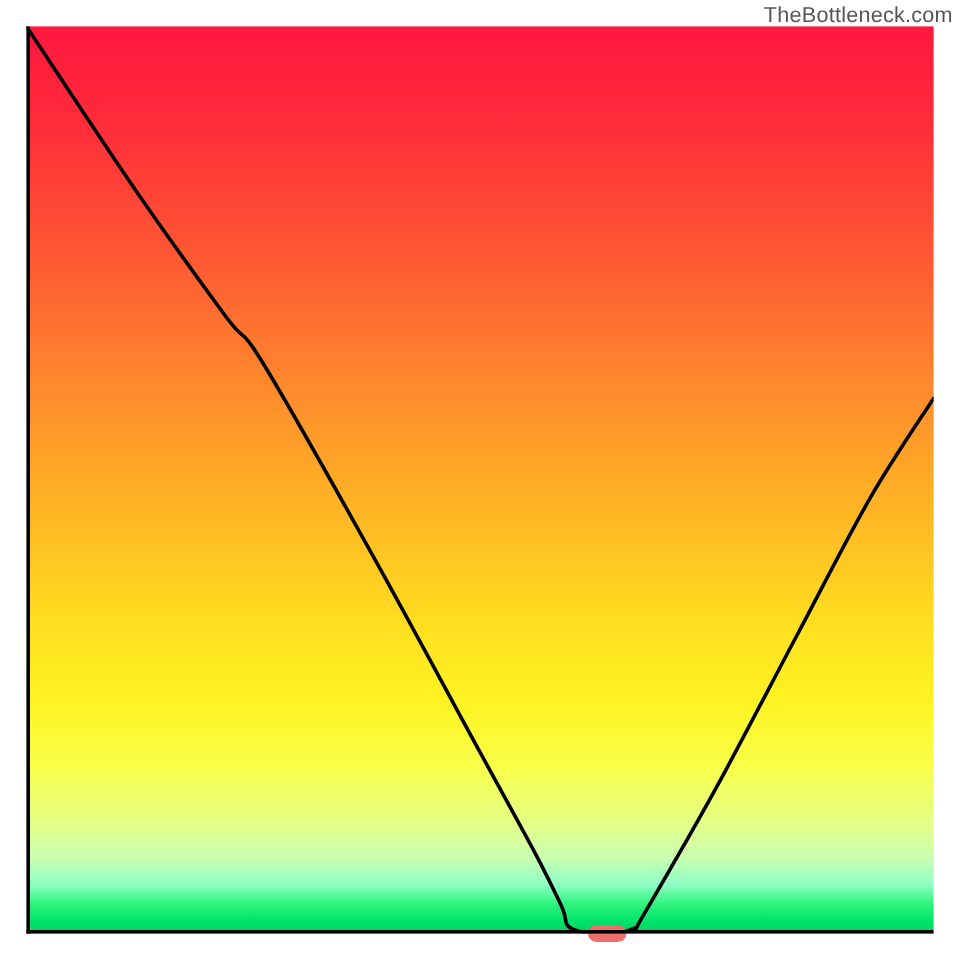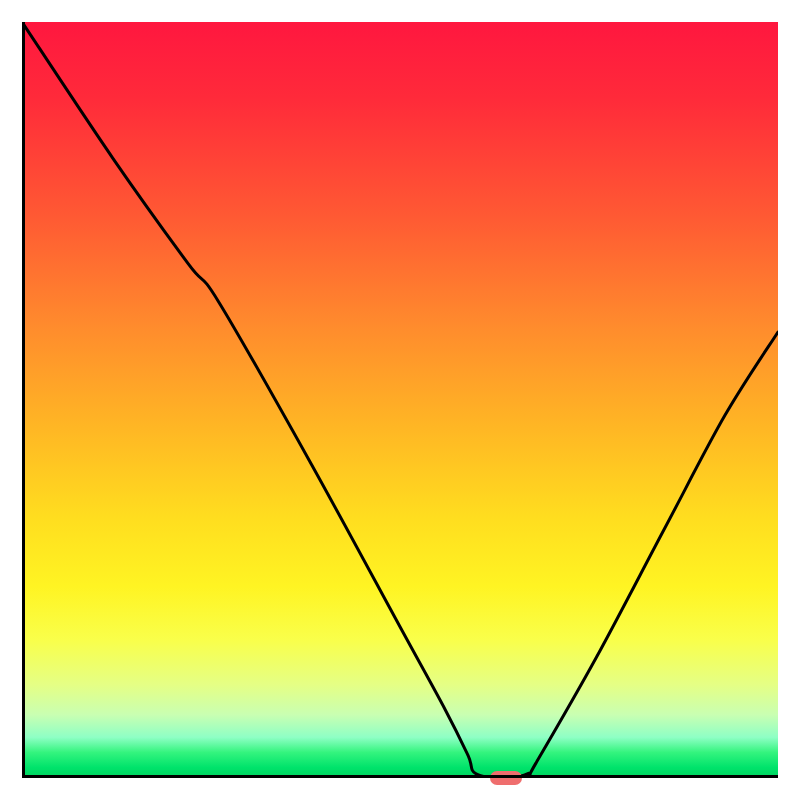--- a/index.html
+++ b/index.html
@@ -46,20 +46,21 @@
     background:#ef6e6e;
     transform:translate(-50%,-50%);
   }
 
   .curve{position:absolute;left:0;top:0;width:100%;height:100%}
 </style>
 </head>
 <body>
 
 <div class="wrap">
+  <div class="attribution">TheBottleneck.com</div>
 
   <div class="plot">
     <div class="grad"></div>
     <svg class="curve" viewBox="0 0 756 756" preserveAspectRatio="none">
       <path id="curvePath" fill="none" stroke="#000" stroke-width="3" stroke-linecap="round" stroke-linejoin="round" d="M 0,0 C 15.12,22.680000000000007 63,95.76000000000005 90.72,136.08000000000004 C 118.44,176.40000000000003 148.68,217.97999999999996 166.32,241.91999999999996 C 183.95999999999998,265.85999999999996 176.4,246.95999999999995 196.56,279.71999999999997 C 216.72,312.47999999999996 257.04,384.3 287.28000000000003,438.48 C 317.52000000000004,492.66 355.32,563.2199999999999 378,604.8 C 400.68,646.38 412.02000000000004,666.54 423.36,687.96 C 434.7,709.3800000000001 441,722.7360000000001 446.03999999999996,733.32 C 451.0799999999999,743.904 447.29999999999995,747.6840000000001 453.59999999999997,751.464 C 459.9,755.244 475.02000000000004,756 483.84000000000003,756 C 492.66,756 501.48,753.984 506.52000000000004,751.464 C 511.56000000000006,748.9440000000001 502.74,760.284 514.08,740.88 C 525.4200000000001,721.476 553.1400000000001,674.0999999999999 574.5600000000001,635.04 C 595.98,595.98 621.1800000000001,546.8399999999999 642.6,506.52 C 664.02,466.2 684.1800000000001,425.88 703.08,393.12 C 721.98,360.36 747.1800000000001,323.82000000000005 756,309.96000000000004 "></path>
     </svg>
     <div class="pill" id="pill" style="left: 483.84px; top: 756px;"></div>
     <div class="axis-left"></div>
     <div class="axis-bottom"></div>
   </div>

